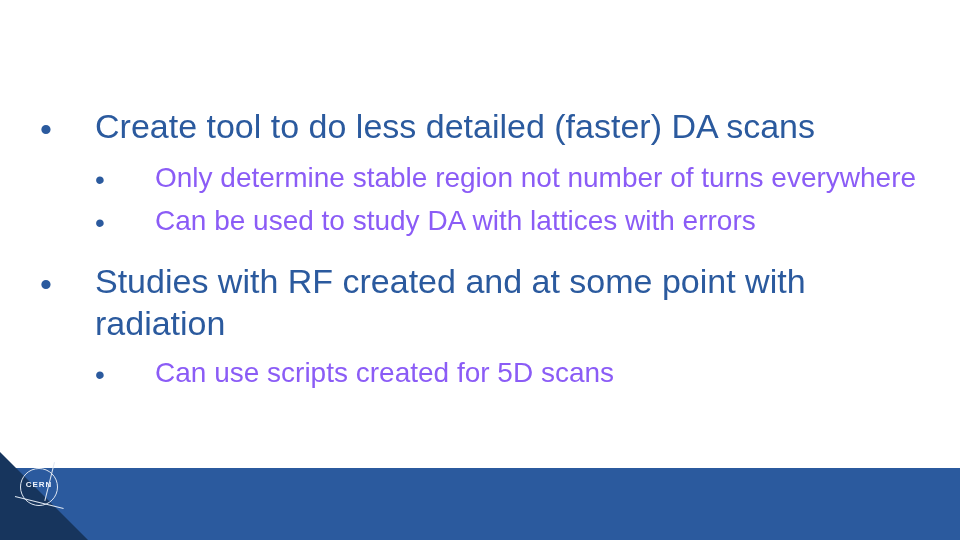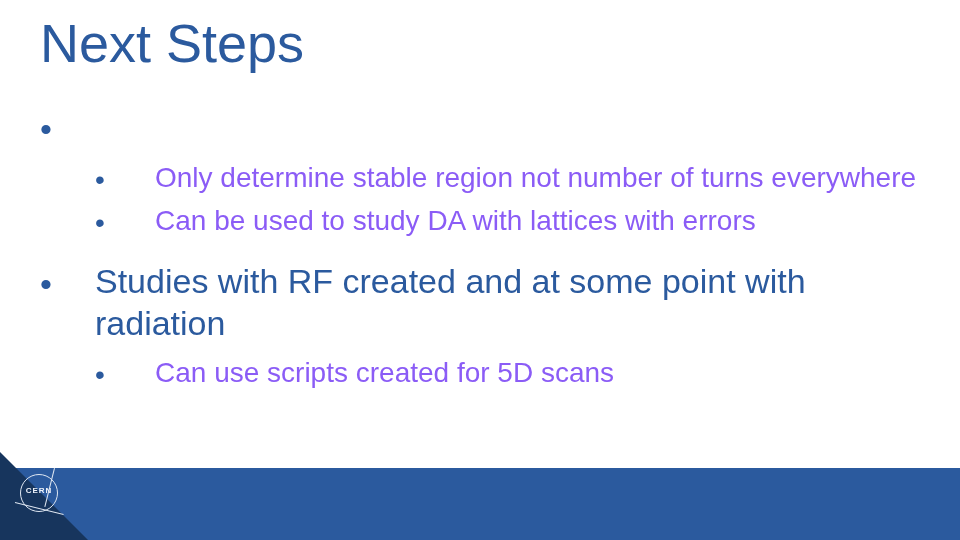--- a/index.html
+++ b/index.html
@@ -84,21 +84,21 @@
     position: absolute;
     left: 0;
     bottom: 0;
     width: 88px;
     height: 88px;
   }
   .logo-tri svg { display: block; }
   .cern-badge {
     position: absolute;
     left: 18px;
-    bottom: 26px;
+    bottom: 32px;
     width: 42px;
     height: 42px;
   }
   .cern-ring {
     position: absolute;
     left: 2px;
     top: 2px;
     width: 38px;
     height: 38px;
     border: 1.4px solid #dfe7f2;
@@ -134,26 +134,26 @@
     background: #dfe7f2;
     transform: rotate(14deg);
     transform-origin: left center;
   }
 </style>
 </head>
 <body>
 
 <div class="slide">
 
-  <div class="title">Next Steps</div>
 
   <div class="content">
 
     <div class="lvl1">
       <div class="bullet">•</div>
+      <div class="text">Create tool to do less detailed (faster) DA scans</div>
     </div>
     <div class="sub">
       <div class="lvl2">
         <div class="bullet">•</div>
         <div class="text">Only determine stable region not number of turns everywhere</div>
       </div>
       <div class="lvl2">
         <div class="bullet">•</div>
         <div class="text">Can be used to study DA with lattices with errors</div>
       </div>

